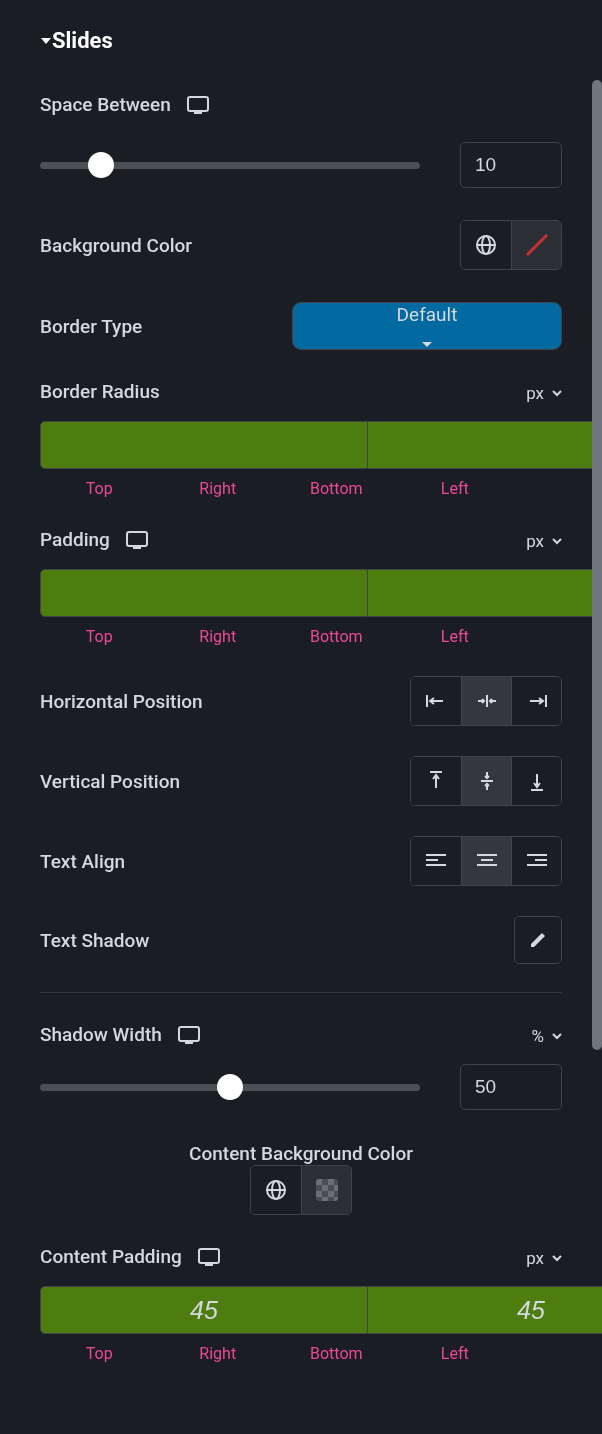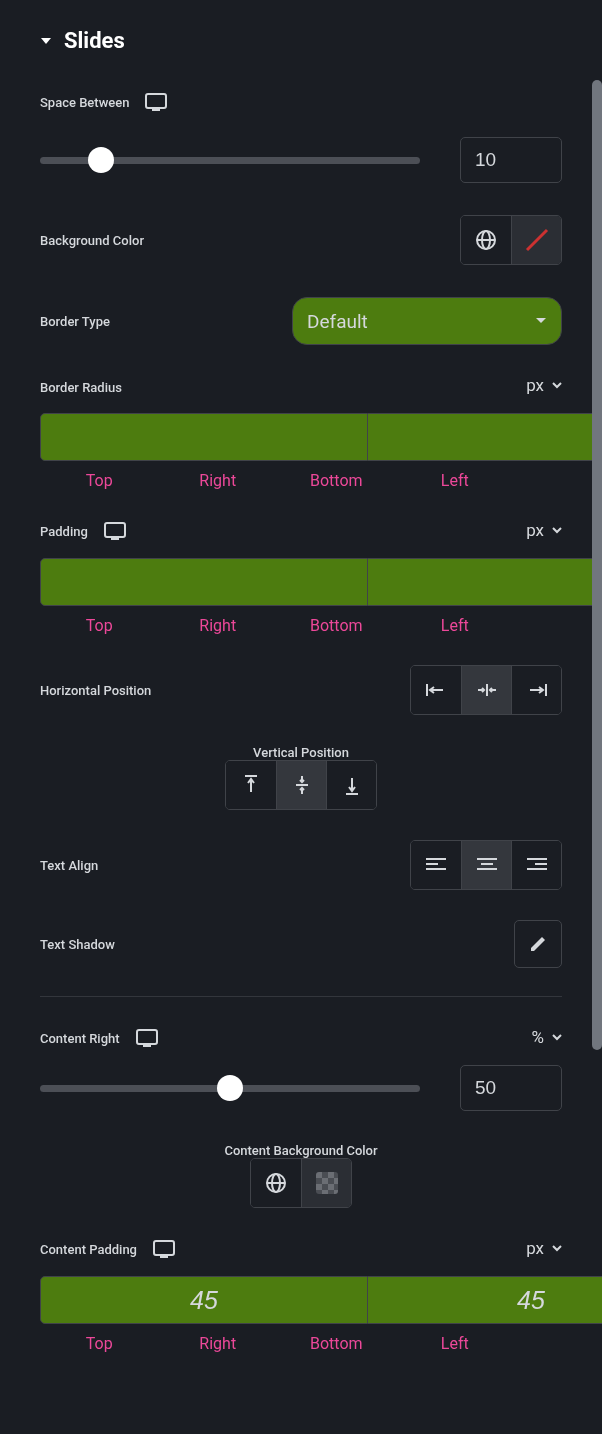--- a/index.html
+++ b/index.html
@@ -19,35 +19,34 @@
   top: 80px;
   width: 10px;
   height: 970px;
   background: #71767e;
   border-radius: 5px;
 }
 .panel { padding: 28px 40px 0 40px; }
 .section-header {
   display: flex;
   align-items: center;
-  gap: 12px;
   font-weight: 700;
   font-size: 22px;
   color: #fff;
   margin-bottom: 40px;
   cursor: pointer;
 }
 .row {
   display: flex;
   align-items: center;
   justify-content: space-between;
   margin-bottom: 26px;
 }
 .label-group { display: flex; align-items: center; gap: 16px; }
-.label { font-size: 13px; color: #d5d8dc; font-weight: 500; }
+.label { font-size: 19px; color: #d5d8dc; font-weight: 500; }
 .responsive-icon { width: 22px; height: 18px; display: inline-flex; }
 .slider-row { display: flex; align-items: center; gap: 40px; margin-bottom: 32px; }
 .slider-track {
   flex: 1;
   height: 7px;
   background: #4c4f56;
   border-radius: 4px;
   position: relative;
 }
 .slider-thumb {
@@ -78,30 +77,31 @@
 .color-btn {
   width: 50px; height: 48px;
   display: flex; align-items: center; justify-content: center;
   background: #1a1d23;
   border: none;
   cursor: pointer;
 }
 .color-btn.swatch { background: #2b2e34; border-left: 1px solid #404349; }
 .select {
   height: 48px;
-  background: #4d7c0f;
-  border: 1px solid #404349;
-  border-radius: 15px;
+  background: #0369a1;
+  border: 1px solid #404349;
+  border-radius: 9px;
   color: #d5d8dc;
   font-size: 19px;
   padding: 0 14px;
   display: flex;
   align-items: center;
   justify-content: space-between;
   cursor: pointer;
+  flex-direction: column;
 }
 .unit-select {
   display: flex; align-items: center; gap: 8px;
   font-size: 17px; color: #d5d8dc;
   cursor: pointer;
 }
 .dimension-row { display: flex; margin-bottom: 10px; }
 .dimension-input {
   flex: 1;
   height: 48px;
@@ -290,21 +290,21 @@
       </button>
       <button>
         <svg width="22" height="16" viewBox="0 0 22 16">
             <line x1="20" y1="2" x2="20" y2="14" stroke="#d5d8dc" stroke-width="2"></line>
             <path d="M4 8 L17 8 M13 5 L17 8 L13 11" fill="none" stroke="#d5d8dc" stroke-width="2"></path>
           </svg>
       </button>
     </div>
   </div>
 
-  <div class="row" style="margin-bottom:30px;flex-direction:column;">
+  <div class="row" style="margin-bottom:30px;">
     <span class="label">Vertical Position</span>
     <div class="btn-group">
       <button>
         <svg width="16" height="22" viewBox="0 0 16 22">
             <line x1="2" y1="2" x2="14" y2="2" stroke="#d5d8dc" stroke-width="2"></line>
             <path d="M8 5 L8 18 M5 9 L8 5 L11 9" fill="none" stroke="#d5d8dc" stroke-width="2"></path>
           </svg>
       </button>
       <button class="active">
         <svg width="16" height="22" viewBox="0 0 16 22">
@@ -354,21 +354,21 @@
       <svg width="20" height="20" viewBox="0 0 20 20">
           <path d="M3 17 L3 14 L14 3 L17 6 L6 17 Z" fill="#d5d8dc"></path>
         </svg>
     </button>
   </div>
 
   <hr class="divider">
 
   <div class="row-header">
     <div class="label-group">
-      <span class="label">Content Right</span>
+      <span class="label">Shadow Width</span>
       <span class="responsive-icon">
         <svg width="22" height="18" viewBox="0 0 22 18">
             <rect x="1" y="1" width="20" height="14" rx="2" fill="none" stroke="#d5d8dc" stroke-width="2"></rect>
             <rect x="7" y="16" width="8" height="2" fill="#d5d8dc"></rect>
           </svg>
       </span>
     </div>
     <div class="unit-select">
       <span>%</span>
       <svg width="10" height="7" viewBox="0 0 10 7">

